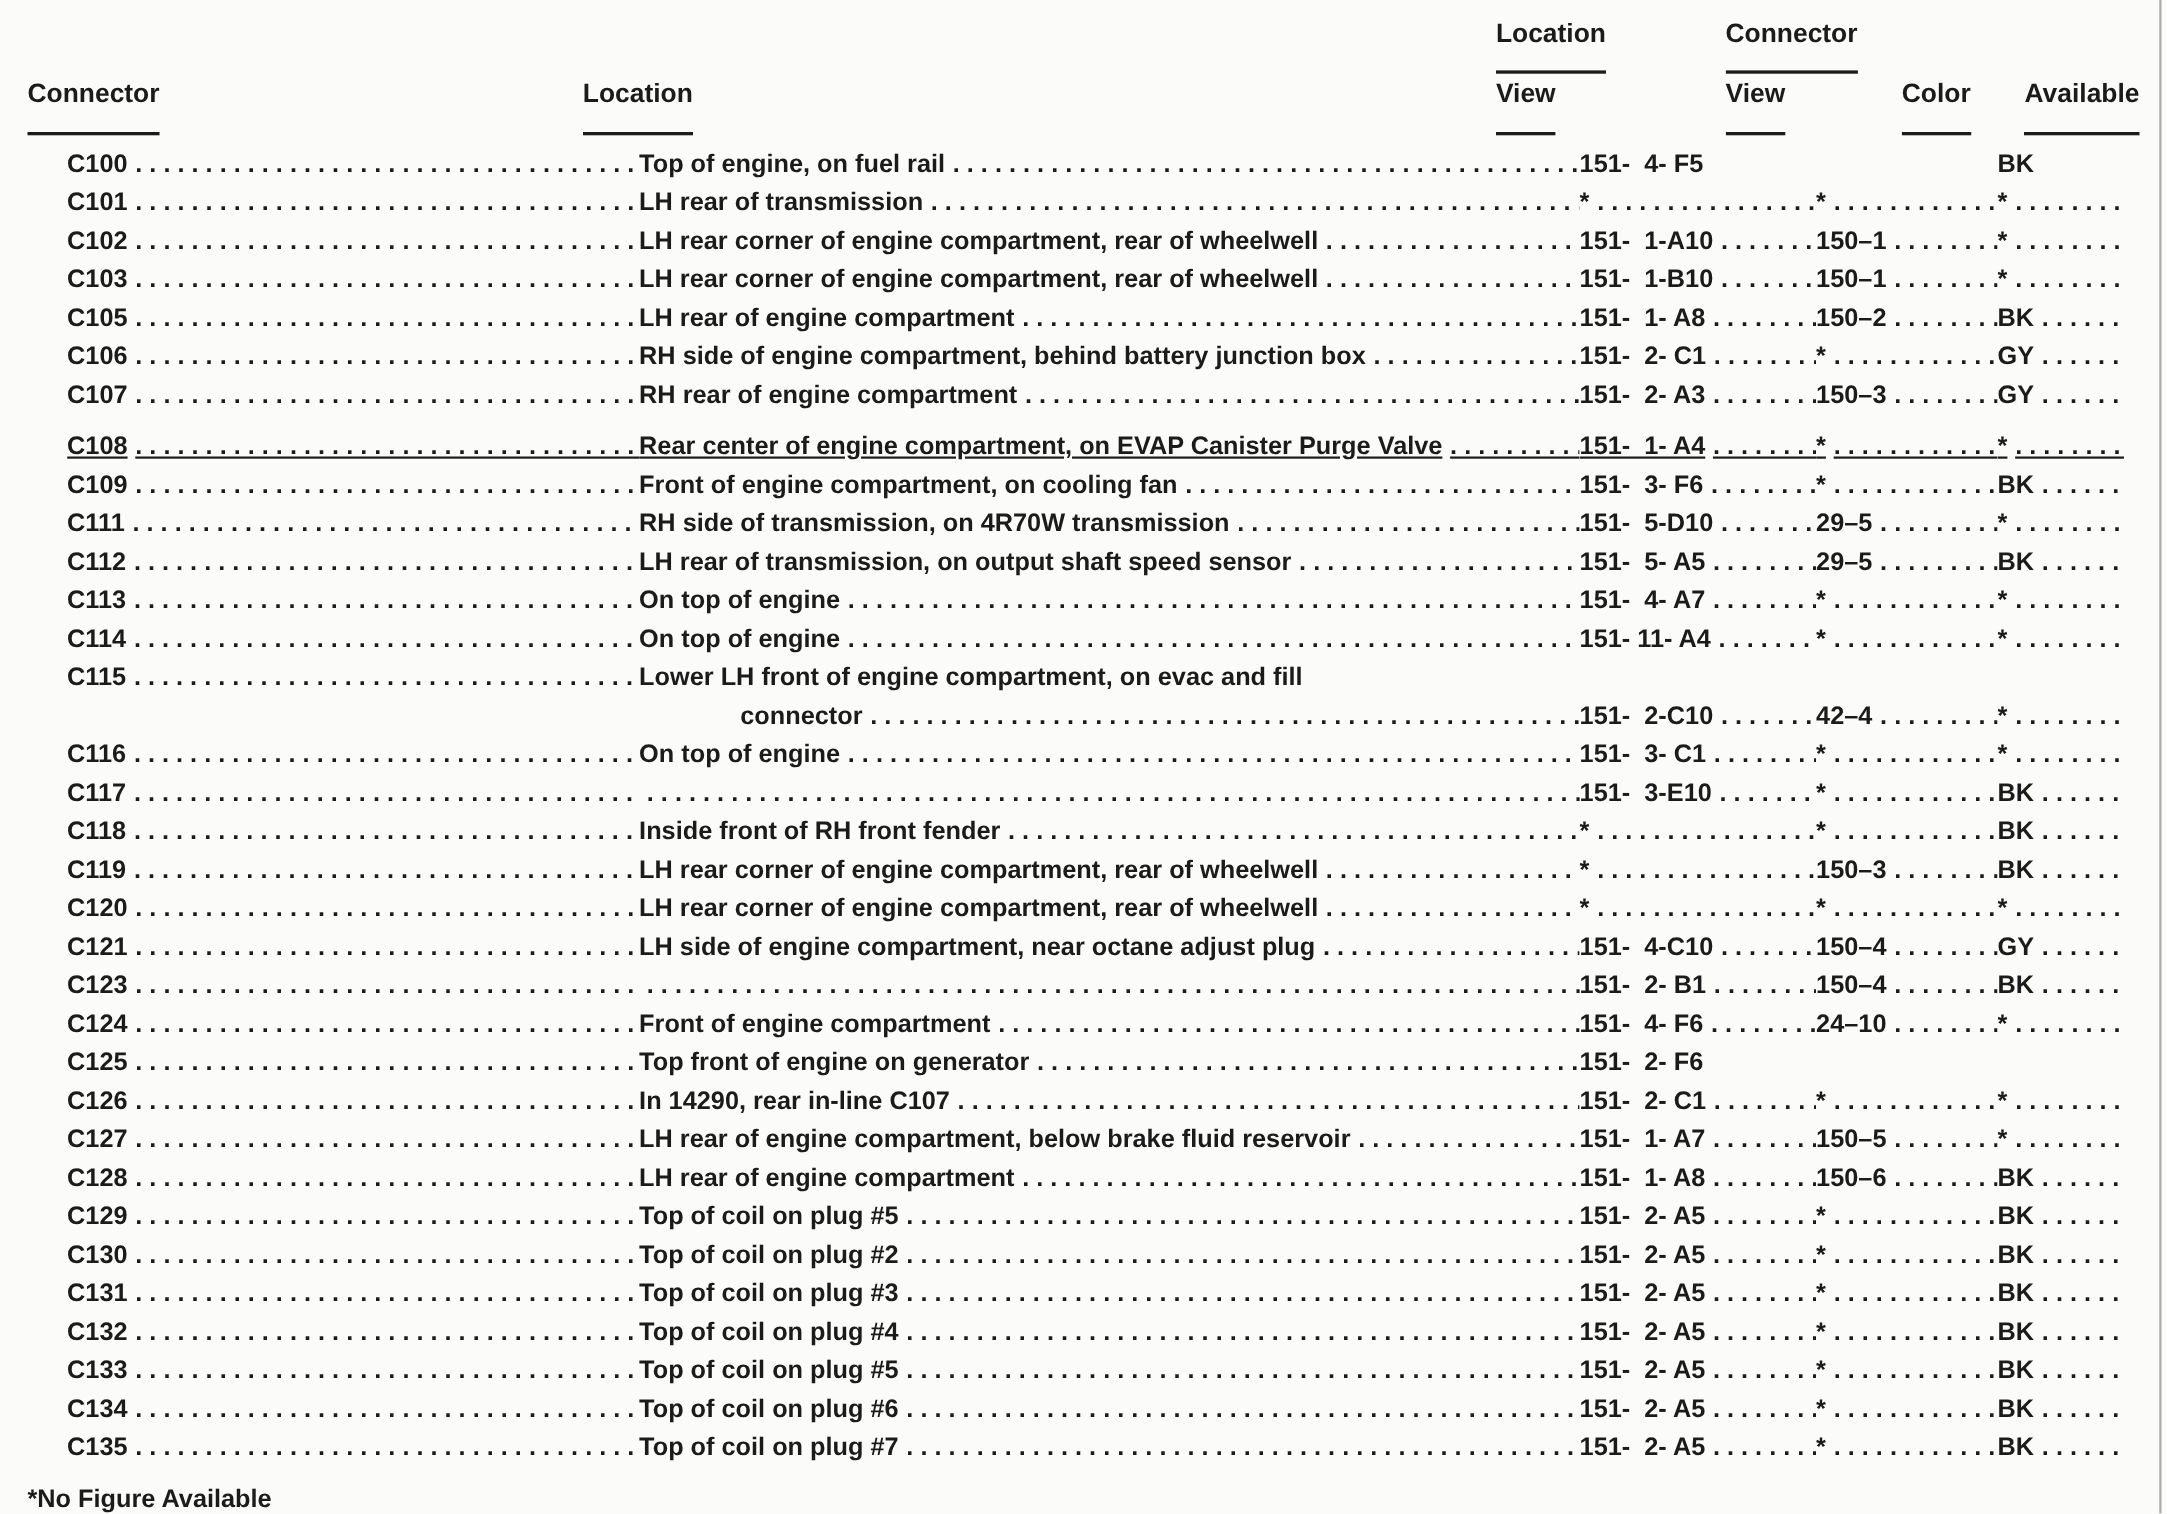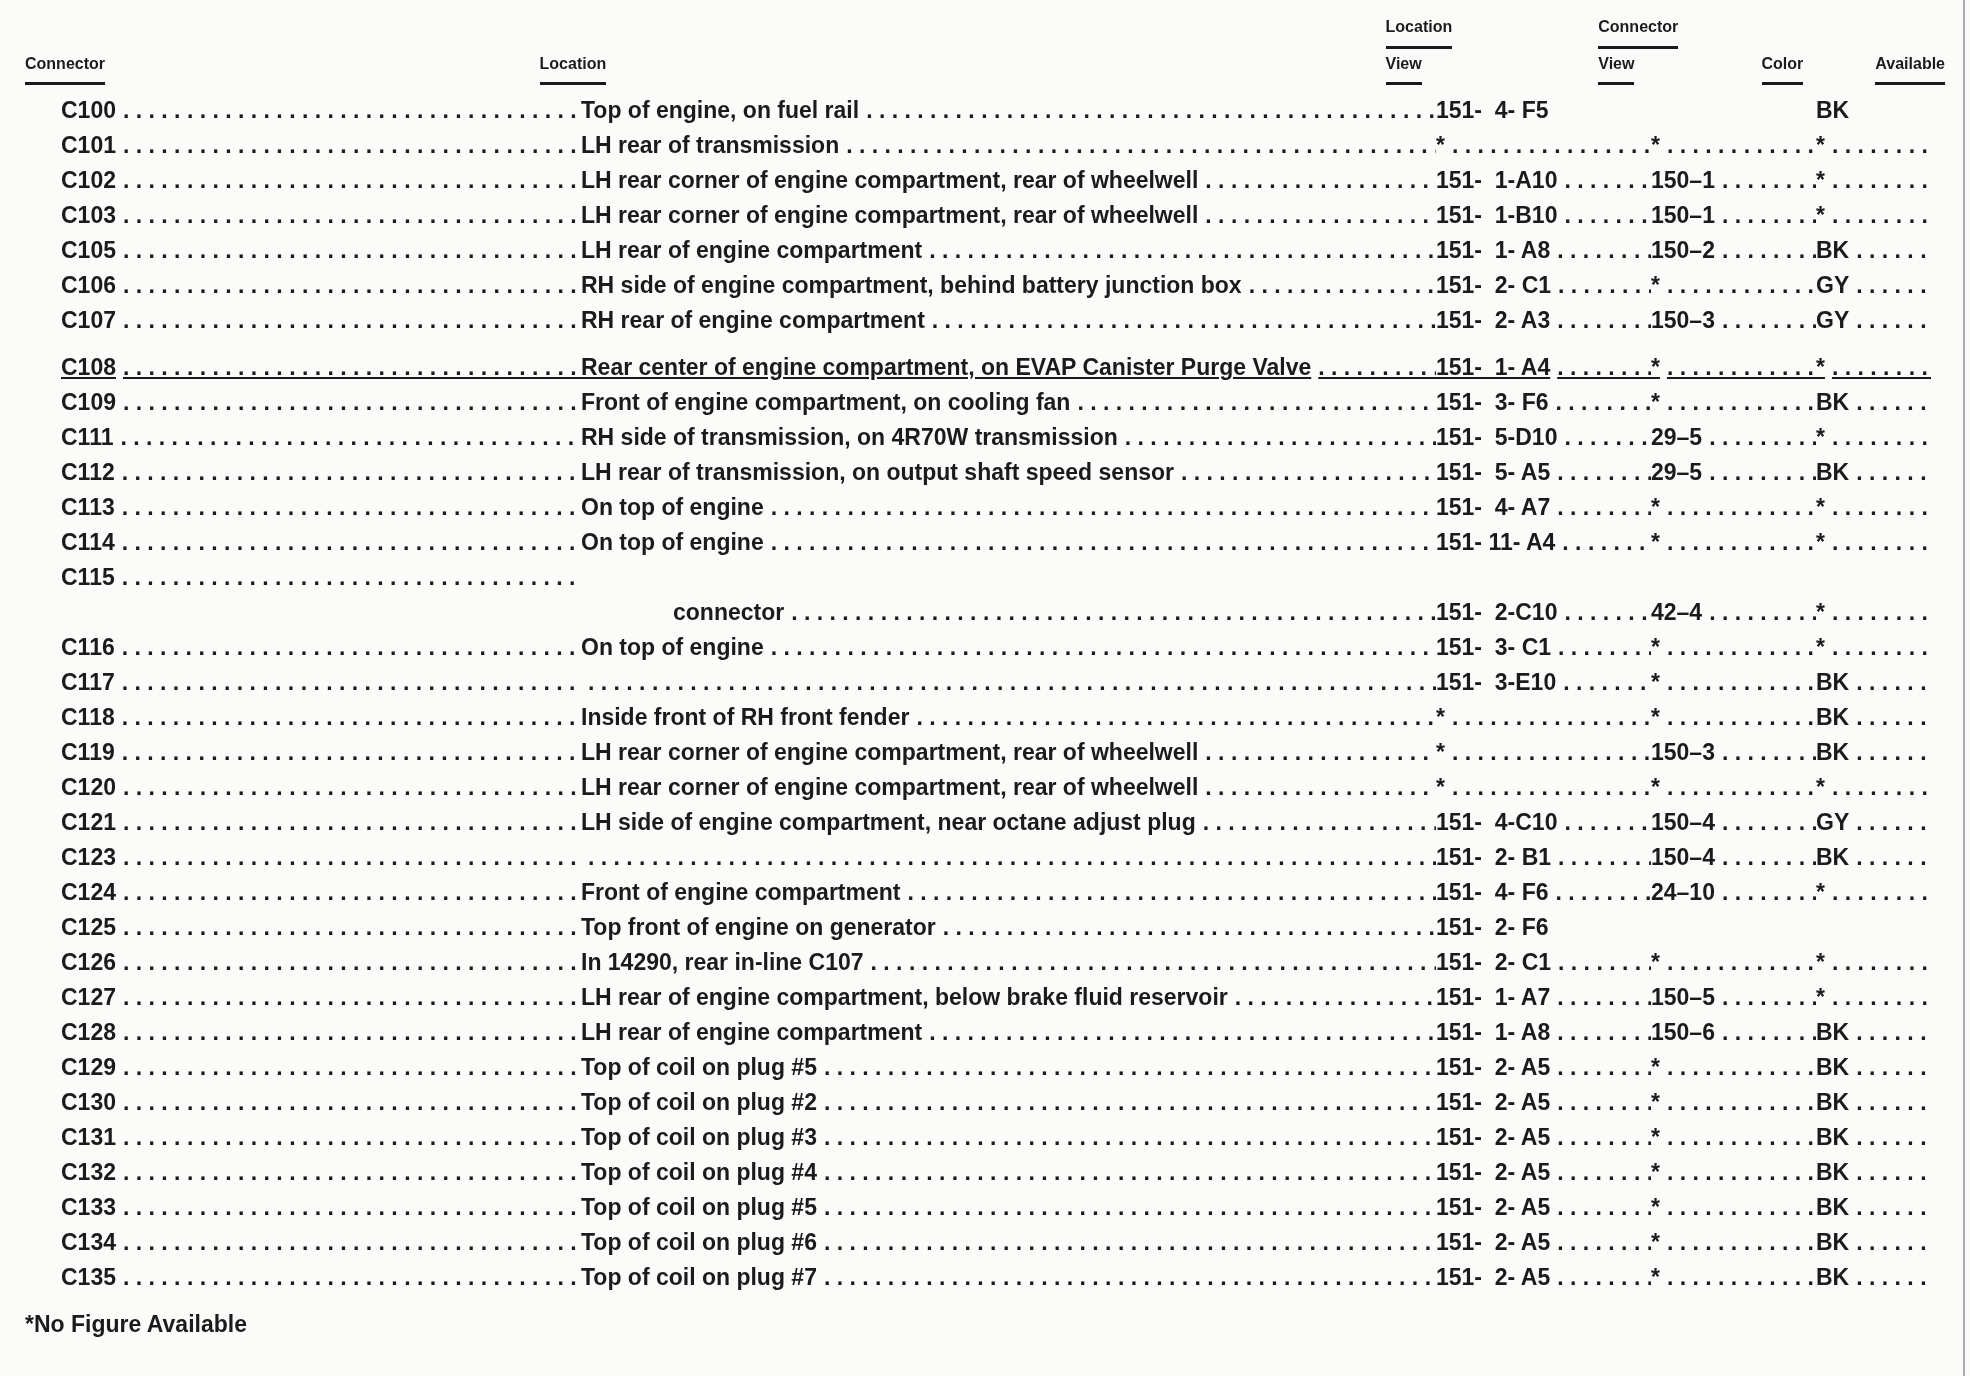--- a/index.html
+++ b/index.html
@@ -15,22 +15,22 @@
   }
   .page { padding: 18px 25px 0 25px; }
 
   
   .header-row { display: flex; align-items: flex-end; margin-bottom: 8px; }
   .hcell { display: flex; align-items: flex-end; }
   .hcell.stack { flex-direction: column; align-items: flex-start; justify-content: flex-end; gap: 6px; }
   .hu {
     display: inline-block;
     border-bottom: 3px solid currentColor;
-    padding-bottom: 10px;
-    font-size: 16px;
+    padding-bottom: 20px;
+    font-size: 24px;
     line-height: 1.1;
     white-space: pre;
   }
 
   
   .col-conn  { width: 520px; }
   .col-loc   { width: 855px; }
   .col-lv    { width: 215px; }
   .col-cv    { width: 165px; }
   .col-color { width: 115px; }
@@ -425,20 +425,24 @@
     <div class="cell col-term">
       <span class="val">2</span>
     </div>
   </div>
 
   <div class="row">
     <div class="cell col-conn">
       <span class="val">C115</span>
           <span class="dots">. . . . . . . . . . . . . . . . . . . . . . . . . . . . . . . . . . . . . . . . . . . . . . . . . . . . . . . . . . . . . . . . . . . . . . . . . . . . . . . . . . . . . . . . . . . . . . . . . . . . . . . . . . . . . . . . . . . . . . . . . . . . . . . . . . . . . . . . . . . . </span>
     </div>
+    <div class="cell col-loc">
+      <span class="val">Lower LH front of engine compartment, on evac and fill</span>
+          <span class="dots"></span>
+    </div>
     <div class="cell col-lv">
       <span class="val"></span>
           <span class="dots"></span>
     </div>
     <div class="cell col-cv">
       <span class="val"></span>
           <span class="dots"></span>
     </div>
     <div class="cell col-color">
       <span class="val"></span>

